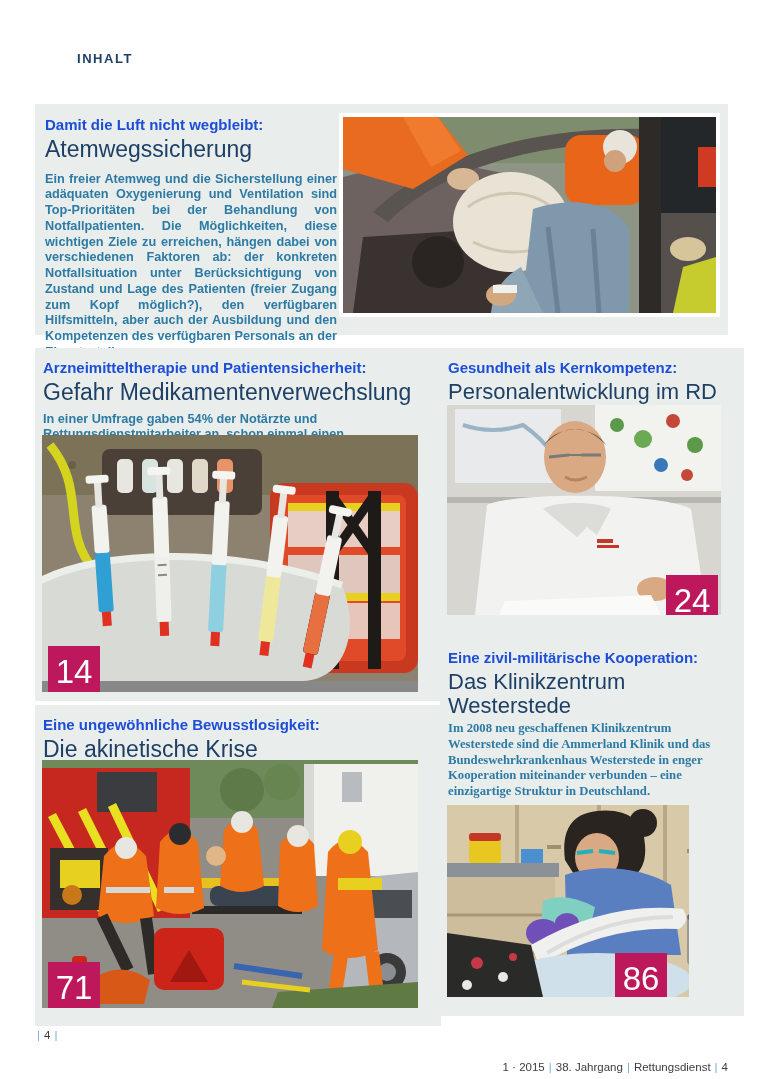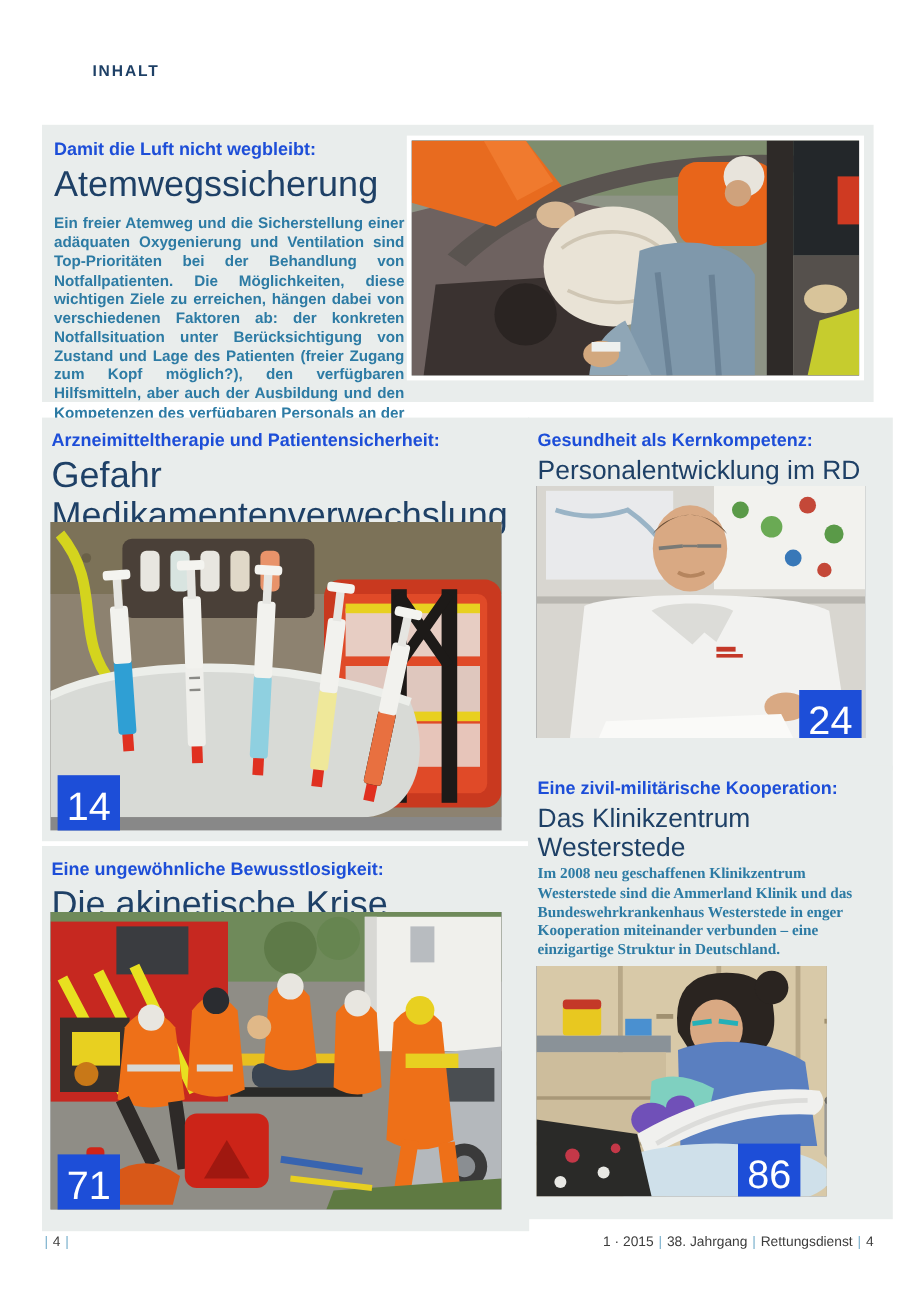--- a/index.html
+++ b/index.html
@@ -2,36 +2,36 @@
 <html><head>
 <meta charset="utf-8">
 <style>
   html,body{margin:0;padding:0;background:#fff;}
   #page{position:relative;width:763px;height:1079px;background:#ffffff;
         font-family:"Liberation Sans",sans-serif;overflow:hidden;}
   .inhalt{position:absolute;left:37px;top:51px;font-size:13px;font-weight:bold;
           letter-spacing:.12em;color:#1e4066;padding-left:40px;}
   .card{position:absolute;background:#e9edec;}
   .kicker{font-size:15px;font-weight:bold;color:#1d4ed8;line-height:1.25;margin:0;}
-  .title{font-size:30px;font-weight:400;color:#1e4066;line-height:1.12;margin:2px 0 0 0;}
+  .title{font-size:23px;font-weight:400;color:#1e4066;line-height:1.12;margin:2px 0 0 0;}
   .teaser{font-size:12.7px;font-weight:bold;color:#2d7ba4;line-height:1.24;
           text-align:justify;margin:9px 0 0 0;}
   .photo{position:absolute;overflow:hidden;background:#888;}
   .photo svg{display:block;}
   .frame{position:absolute;background:#ffffff;padding:4px;}
-  .badge{position:absolute;width:52px;height:52px;background:#1d4ed8;color:#fff;
+  .badge{position:absolute;width:52px;height:52px;background:#be185d;color:#fff;
          font-size:33px;line-height:52px;text-align:center;}
   .pad{padding:11px 8px 0 8px;}
   
   #card-feature .ftxt{position:absolute;left:10px;top:12px;width:292px;}
   
   .footer{position:absolute;top:1029px;font-size:11.5px;color:#3d3d3d;}
   .footer .sep{color:#76aecb;padding:0 4px;}
   #footer-left{left:33px;}
-  #footer-right{right:35px;}
+  #footer-right{right:35px;margin-top:32px;}
 </style>
 </head>
 <body>
 
 <div id="page">
 
   <div class="inhalt">INHALT</div>
 
   <div class="card" id="card-feature" style="left:35px;top:104px;width:693px;height:231px;">
     <div class="ftxt">

